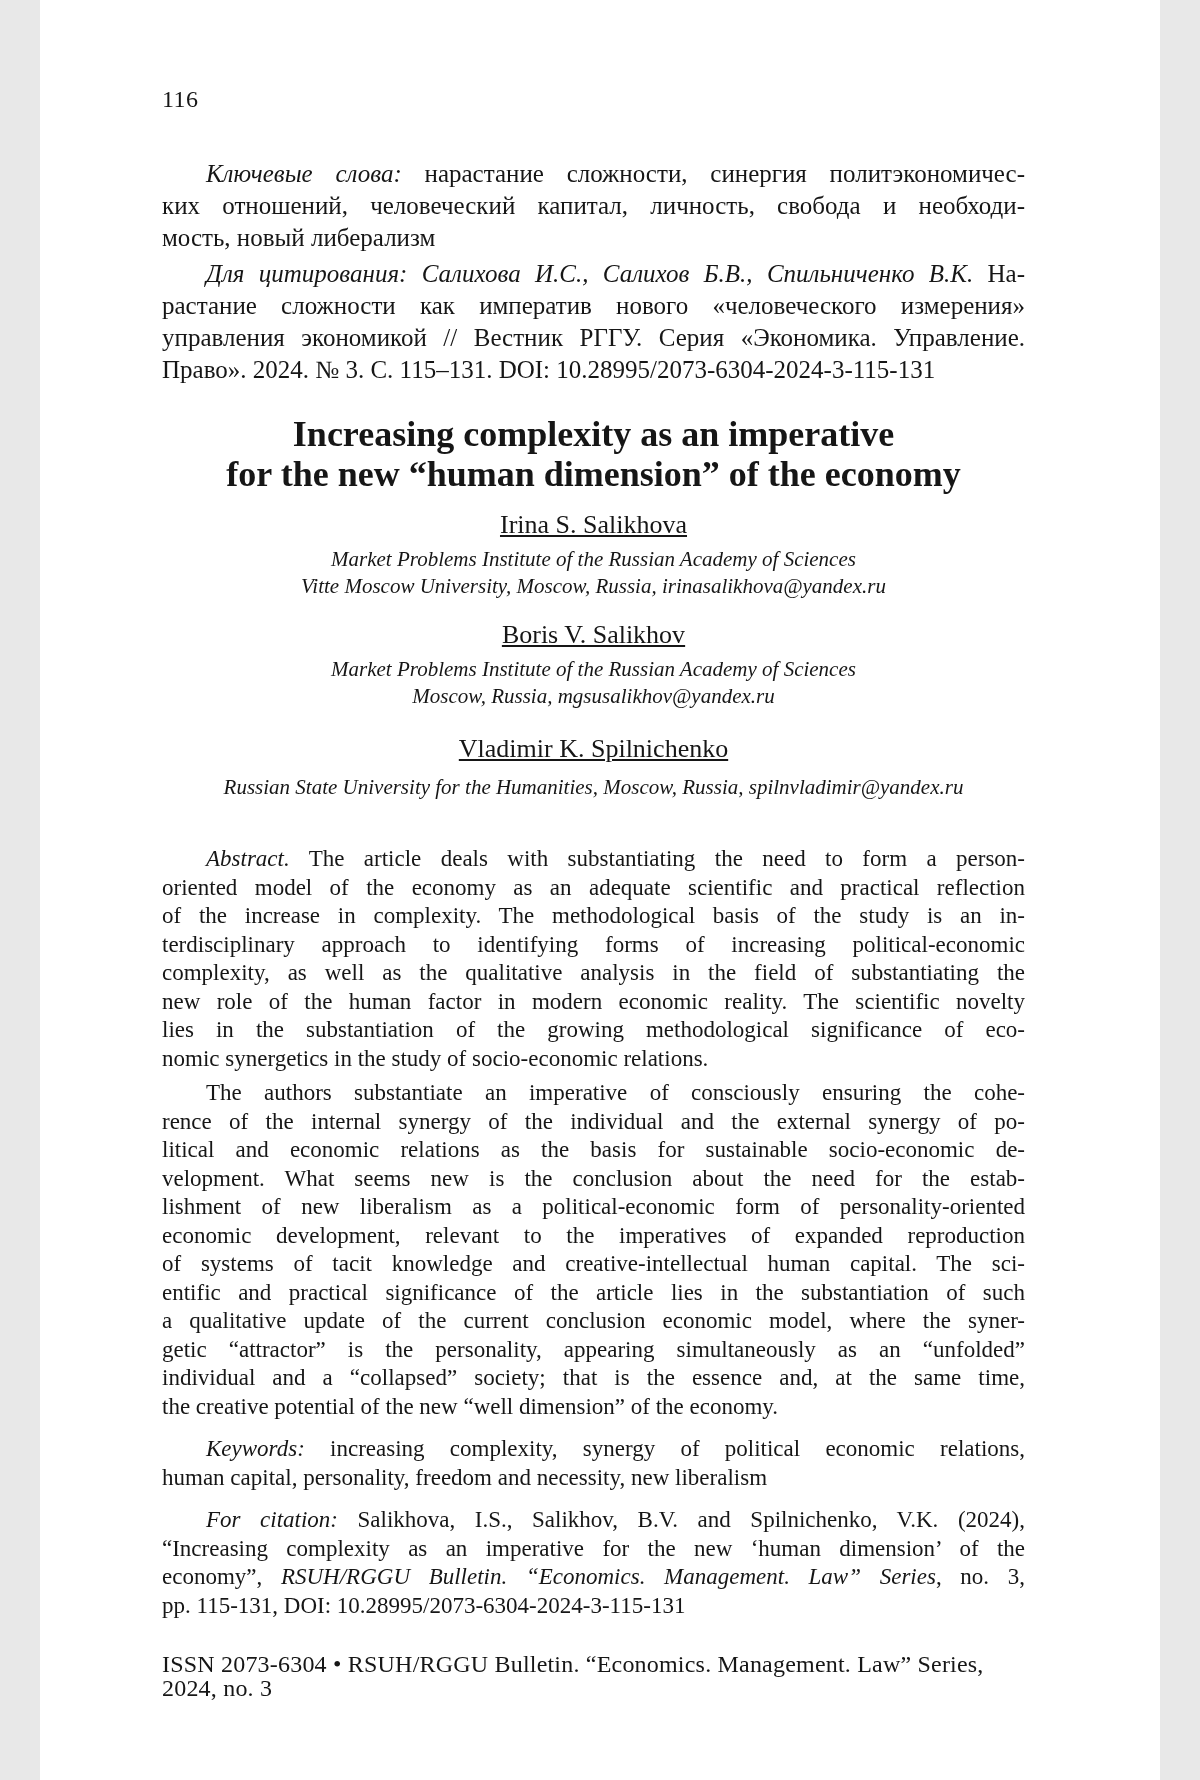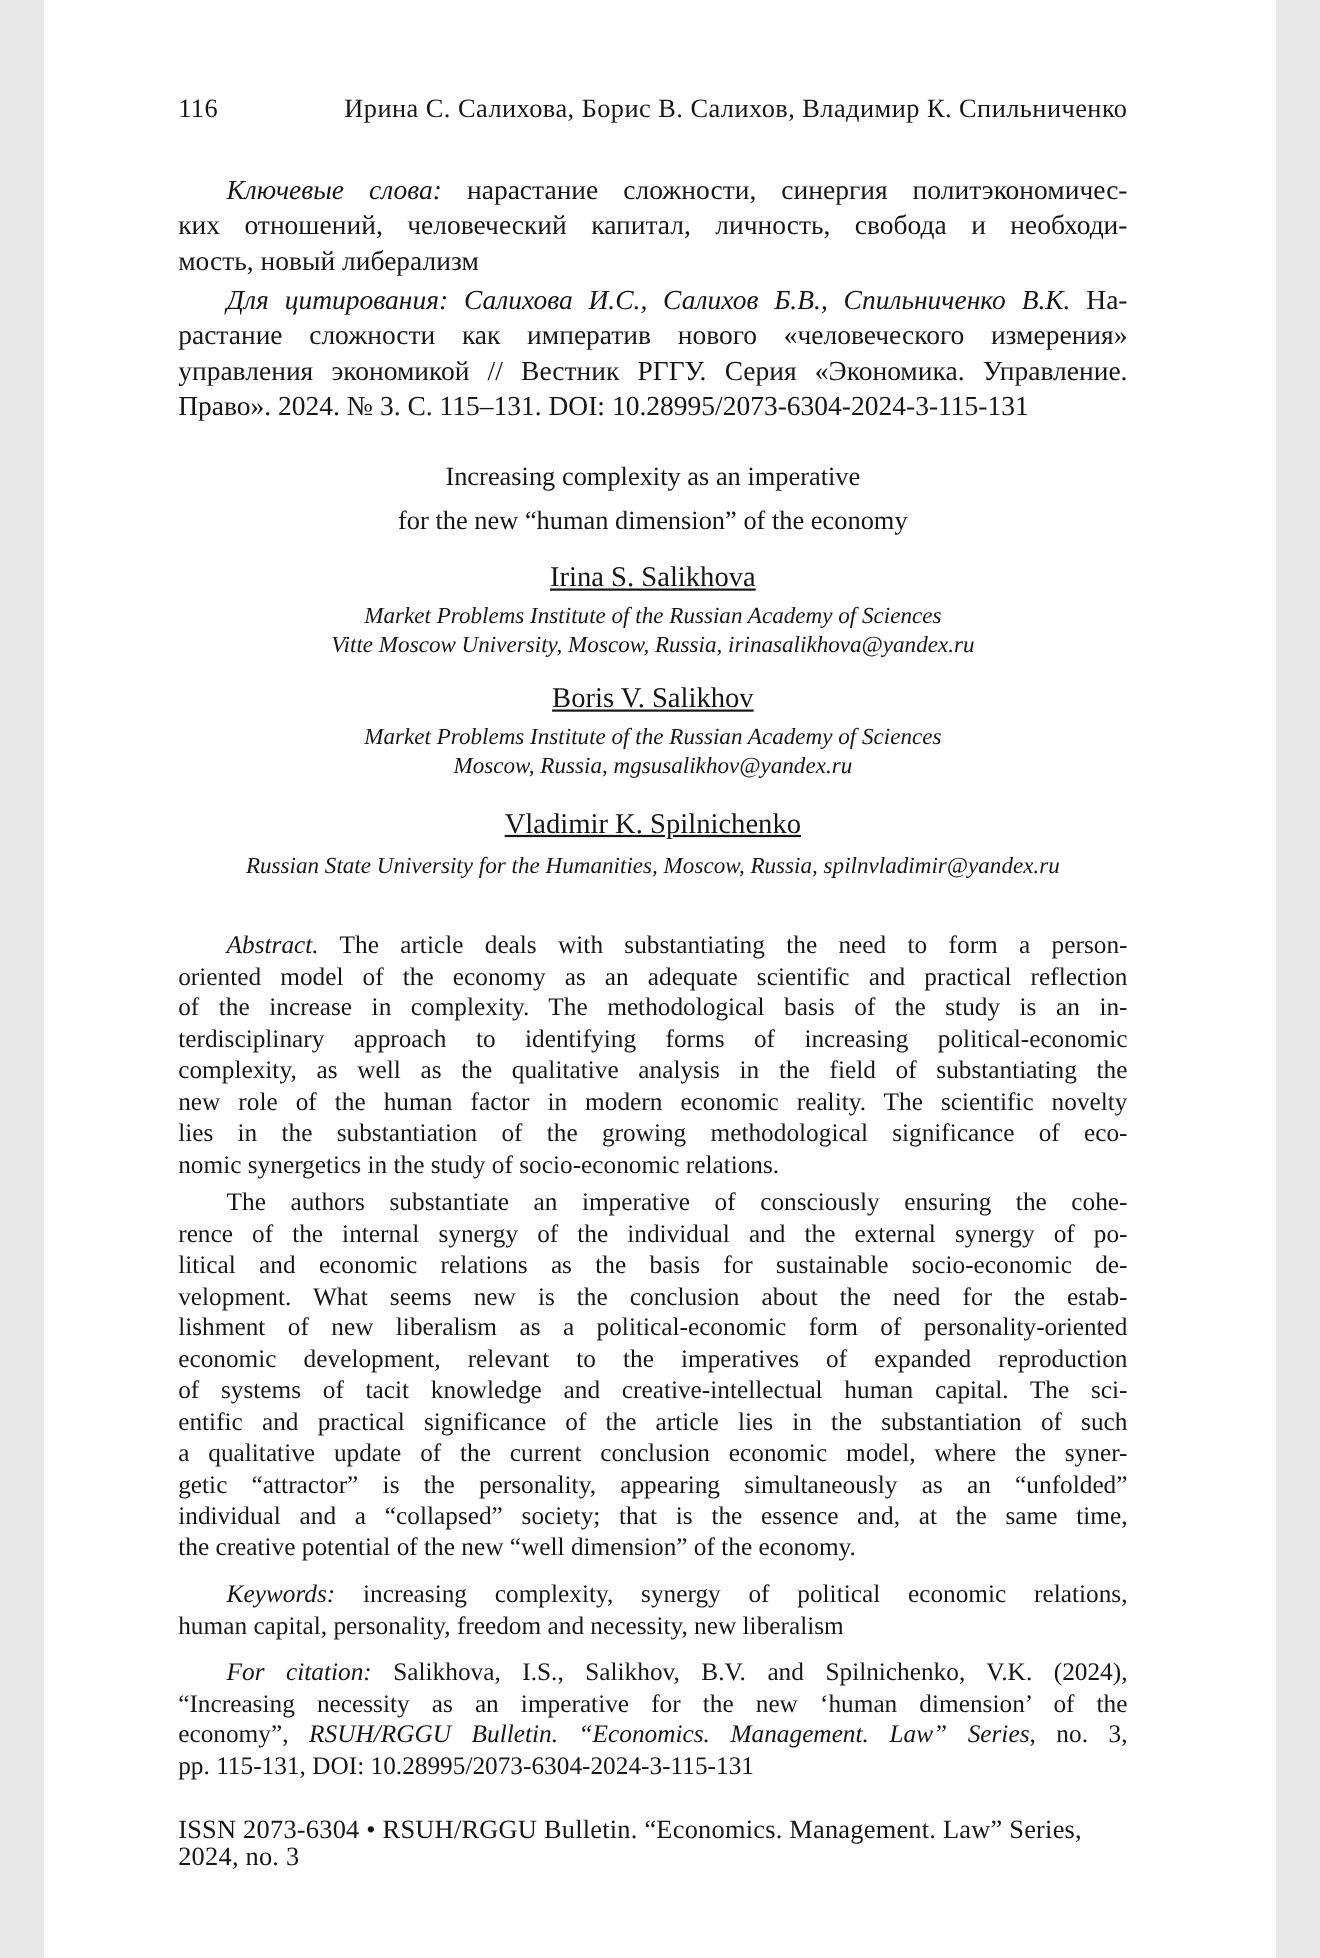--- a/index.html
+++ b/index.html
@@ -30,21 +30,21 @@
   .jl-first{text-indent:44px;}
   
   .ru-para{
     margin-top:45px;
     font-size:25px;line-height:32px;
   }
   .ru-para.citation{margin-top:4px;}
   
   .title{
     margin:28px 0 0 0;
-    font-size:24px;line-height:40px;font-weight:normal;
+    font-size:36px;line-height:40px;font-weight:bold;
   }
   .title .jl{text-align:center;text-align-last:center;text-indent:0;}
   
   .author-name{
     margin-top:16px;
     font-size:26px;line-height:30px;
     text-align:center;
     text-decoration:underline;
   }
   .author-block.second .author-name{margin-top:20px;}
@@ -72,21 +72,20 @@
   }
   i{font-style:italic;}
 </style>
 </head>
 <body>
 
 <div class="page">
 
   <header class="running-header">
     <span class="page-number">116</span>
-    <span class="running-head">Ирина С. Салихова, Борис В. Салихов, Владимир К. Спильниченко</span>
   </header>
 
   <section>
     <div class="ru-para">
         <div class="jl jl-first"><i>Ключевые слова:</i> нарастание сложности, синергия политэкономичес-</div>
         <div class="jl">ких отношений, человеческий капитал, личность, свобода и необходи-</div>
         <div class="jl jl-last">мость, новый либерализм</div>
       </div>
     <div class="ru-para citation">
         <div class="jl jl-first"><i>Для цитирования: Салихова И.С., Салихов Б.В., Спильниченко В.К.</i> На-</div>
@@ -148,21 +147,21 @@
         <div class="jl">getic “attractor” is the personality, appearing simultaneously as an “unfolded”</div>
         <div class="jl">individual and a “collapsed” society; that is the essence and, at the same time,</div>
         <div class="jl jl-last">the creative potential of the new “well dimension” of the economy.</div>
       </div>
     <div class="en-para kw">
         <div class="jl jl-first"><i>Keywords:</i> increasing complexity, synergy of political economic relations,</div>
         <div class="jl jl-last">human capital, personality, freedom and necessity, new liberalism</div>
       </div>
     <div class="en-para cite">
         <div class="jl jl-first"><i>For citation:</i> Salikhova, I.S., Salikhov, B.V. and Spilnichenko, V.K. (2024),</div>
-        <div class="jl">“Increasing necessity as an imperative for the new ‘human dimension’ of the</div>
+        <div class="jl">“Increasing complexity as an imperative for the new ‘human dimension’ of the</div>
         <div class="jl">economy”, <i>RSUH/RGGU Bulletin. “Economics. Management. Law” Series</i>, no. 3,</div>
         <div class="jl jl-last">pp. 115-131, DOI: 10.28995/2073-6304-2024-3-115-131</div>
       </div>
   </section>
 
   <footer class="page-footer">ISSN 2073-6304  •  RSUH/RGGU Bulletin. “Economics. Management. Law” Series, 2024, no. 3</footer>
 
 </div>
 
 </body></html>

